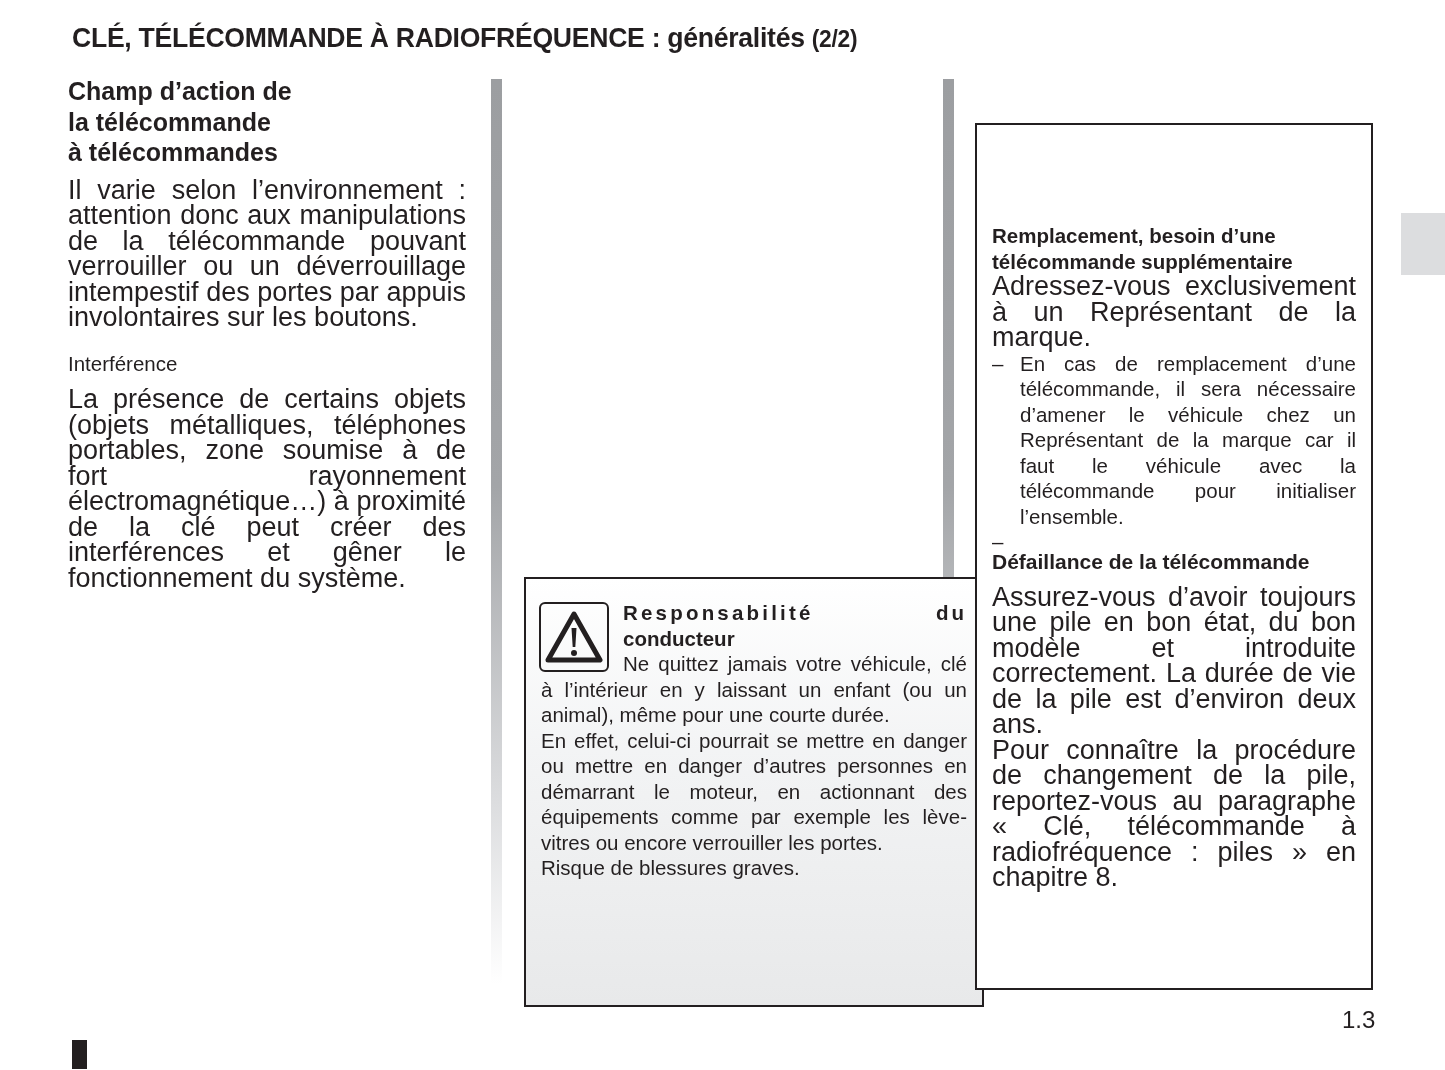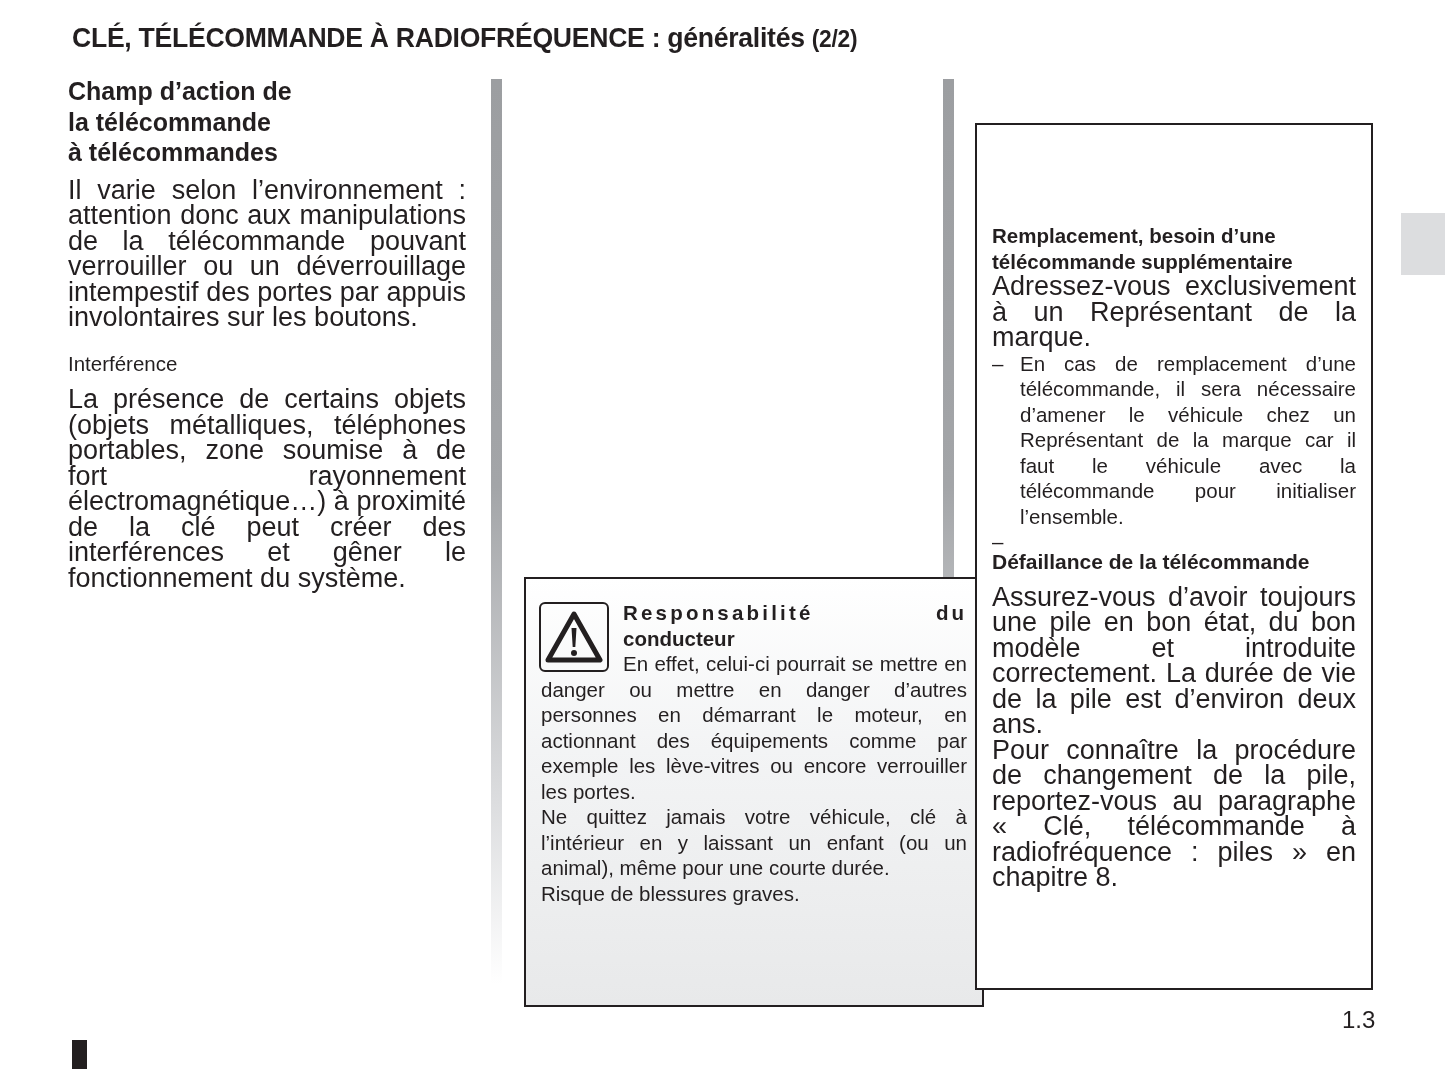--- a/index.html
+++ b/index.html
@@ -88,22 +88,22 @@
       <path d="M29 3 L55 49 L3 49 Z" fill="none" stroke="#231f20" stroke-width="5" stroke-linejoin="round"></path>
       <path d="M26.5 17 L31.5 17 L30.3 36 L27.7 36 Z" fill="#231f20"></path>
       <circle cx="29" cy="42" r="3" fill="#231f20"></circle>
     </svg>
   </div>
   <div class="warn-title">
     <span class="w1">Responsabilité</span>
     <span style="float:right; letter-spacing:3px;">du</span><br>
     <span>conducteur</span>
   </div>
+  <p class="warn-text">Ne quittez jamais votre véhicule, clé à l’intérieur en y laissant un enfant (ou un animal), même pour une courte durée.</p>
   <p class="warn-text">En effet, celui-ci pourrait se mettre en danger ou mettre en danger d’autres personnes en démarrant le moteur, en actionnant des équipements comme par exemple les lève-vitres ou encore verrouiller les portes.</p>
-  <p class="warn-text">Ne quittez jamais votre véhicule, clé à l’intérieur en y laissant un enfant (ou un animal), même pour une courte durée.</p>
   <p class="warn-text">Risque de blessures graves.</p>
 </div>
 
 <div class="info-box">
   <div class="h3b">Remplacement, besoin d’une télécommande supplémentaire</div>
   <p class="body-text">Adressez-vous exclusivement à un Représentant de la marque.</p>
   <ul class="dash-list">
     <li>
       <span class="dash">–</span>
       <span>En cas de remplacement d’une télécommande, il sera nécessaire d’amener le véhicule chez un Représentant de la marque car il faut le véhicule avec la télécommande pour initialiser l’ensemble.</span>

